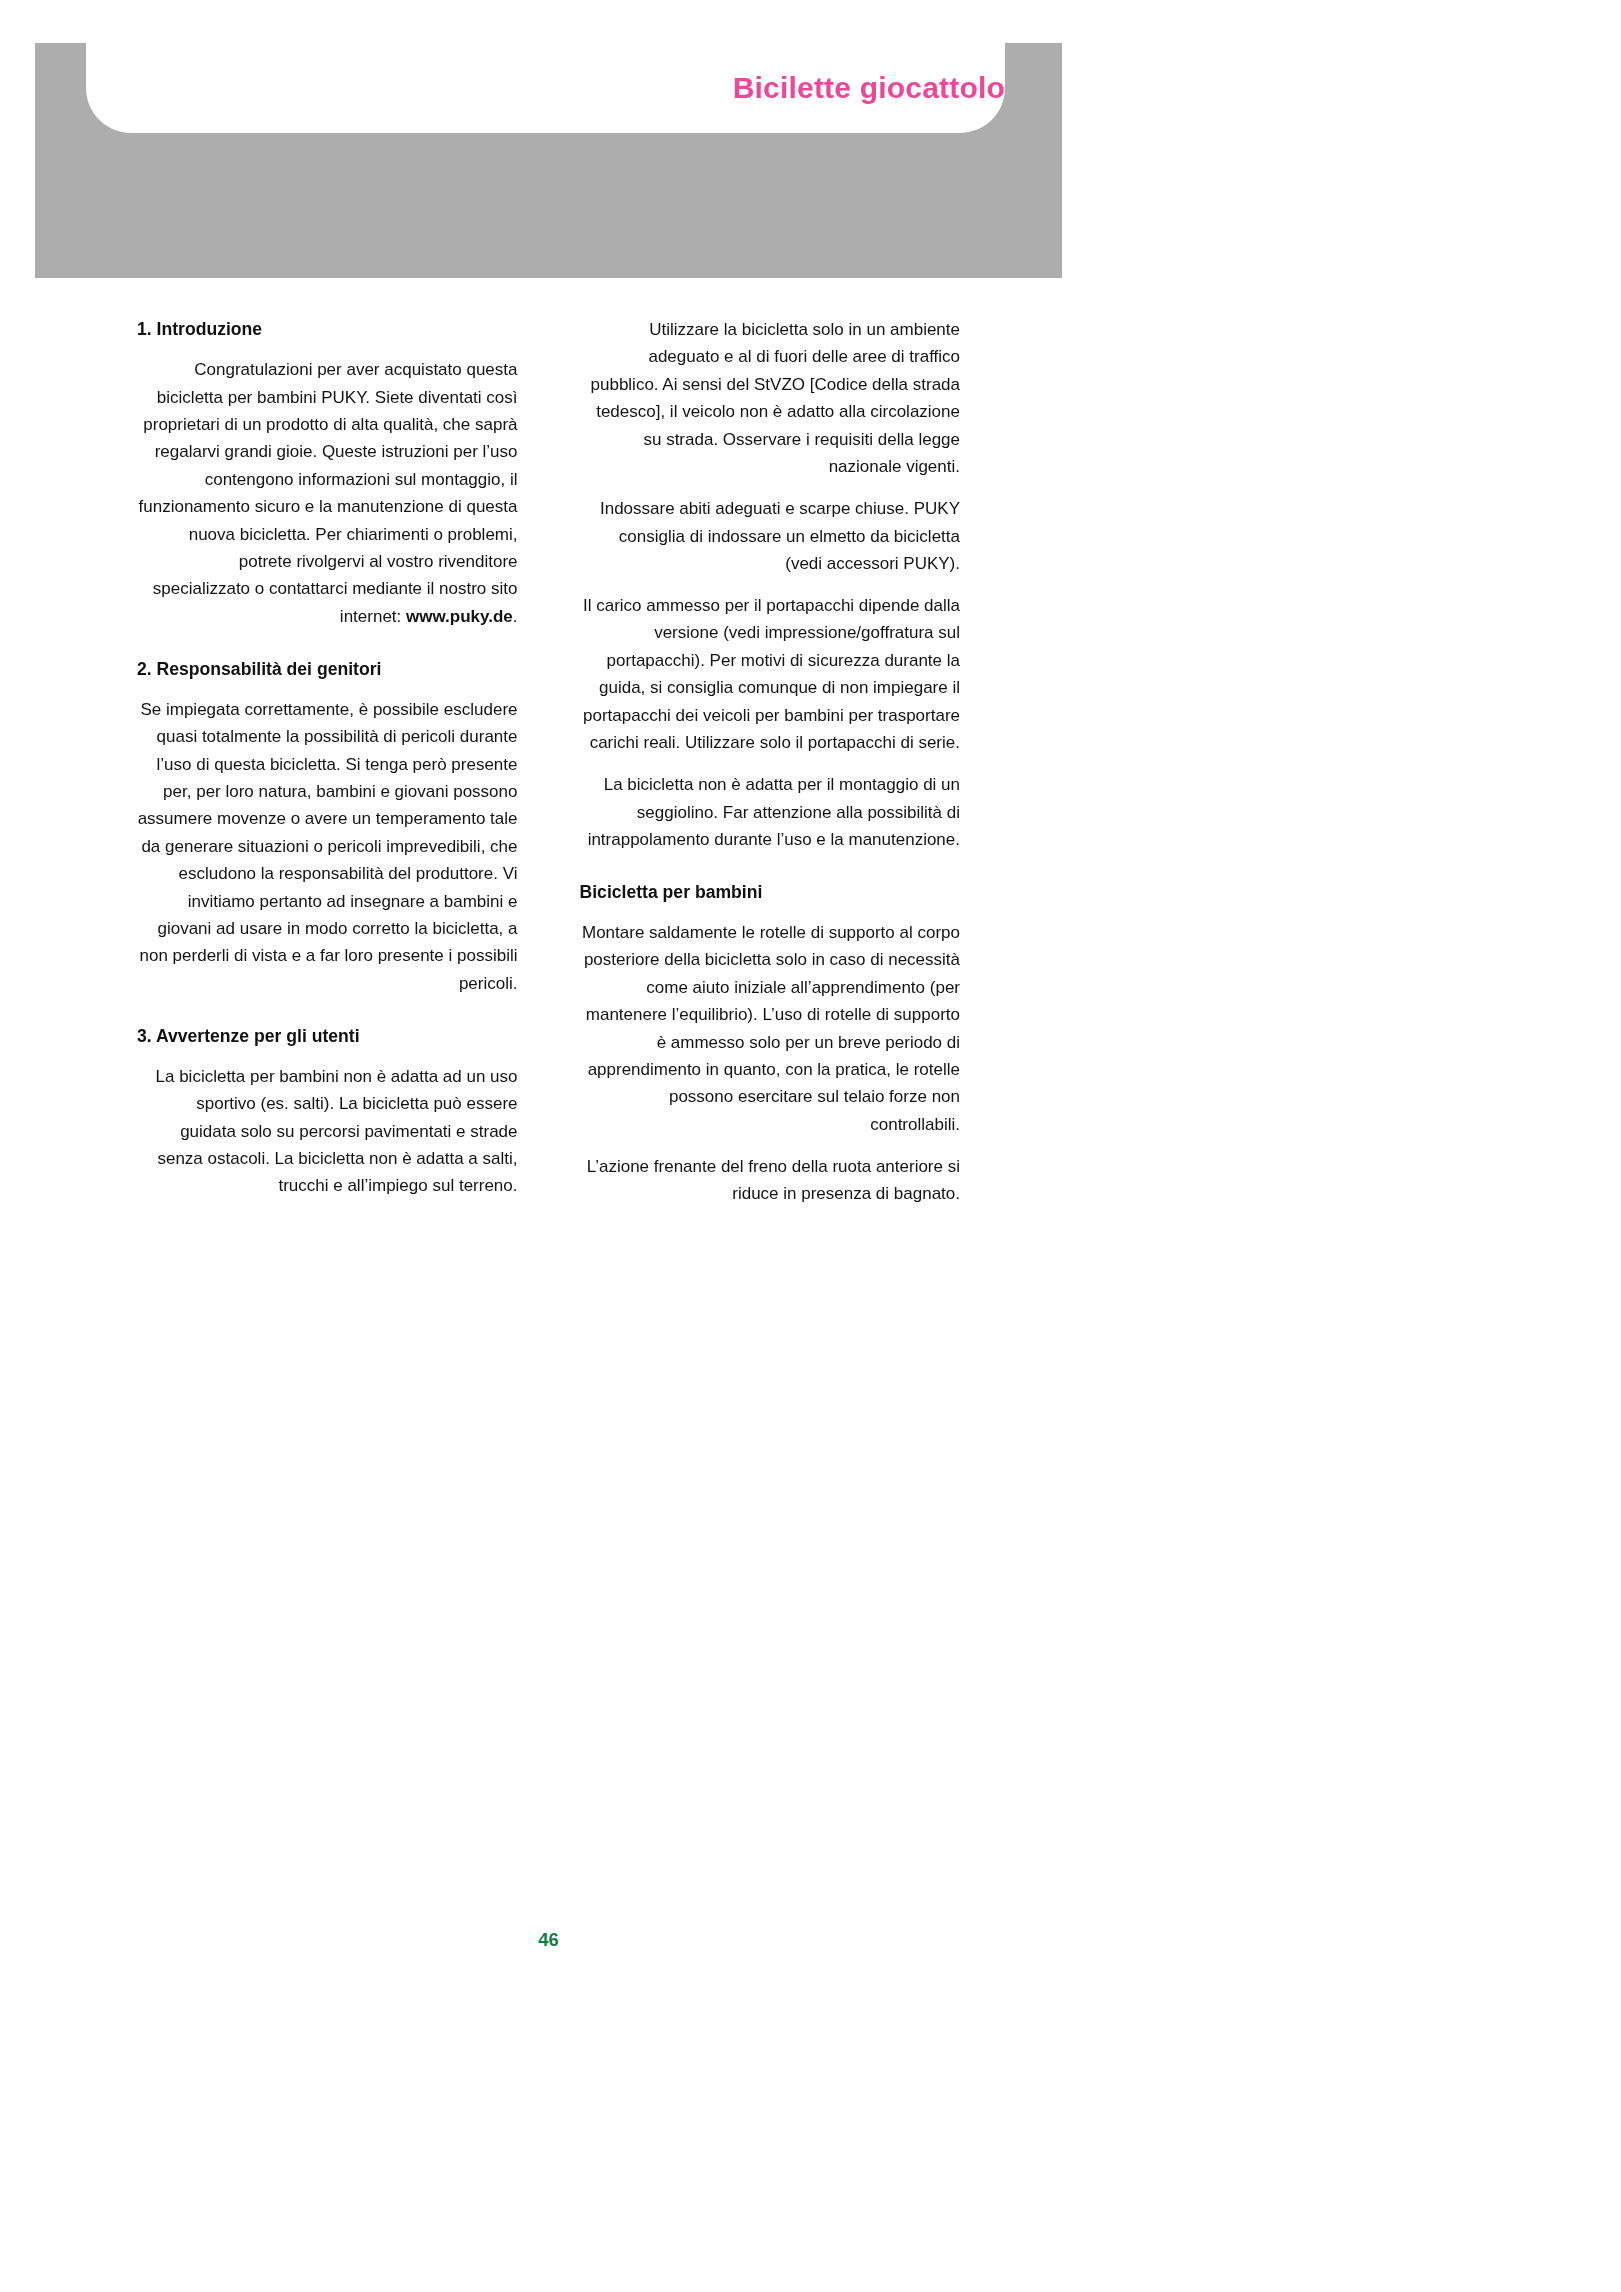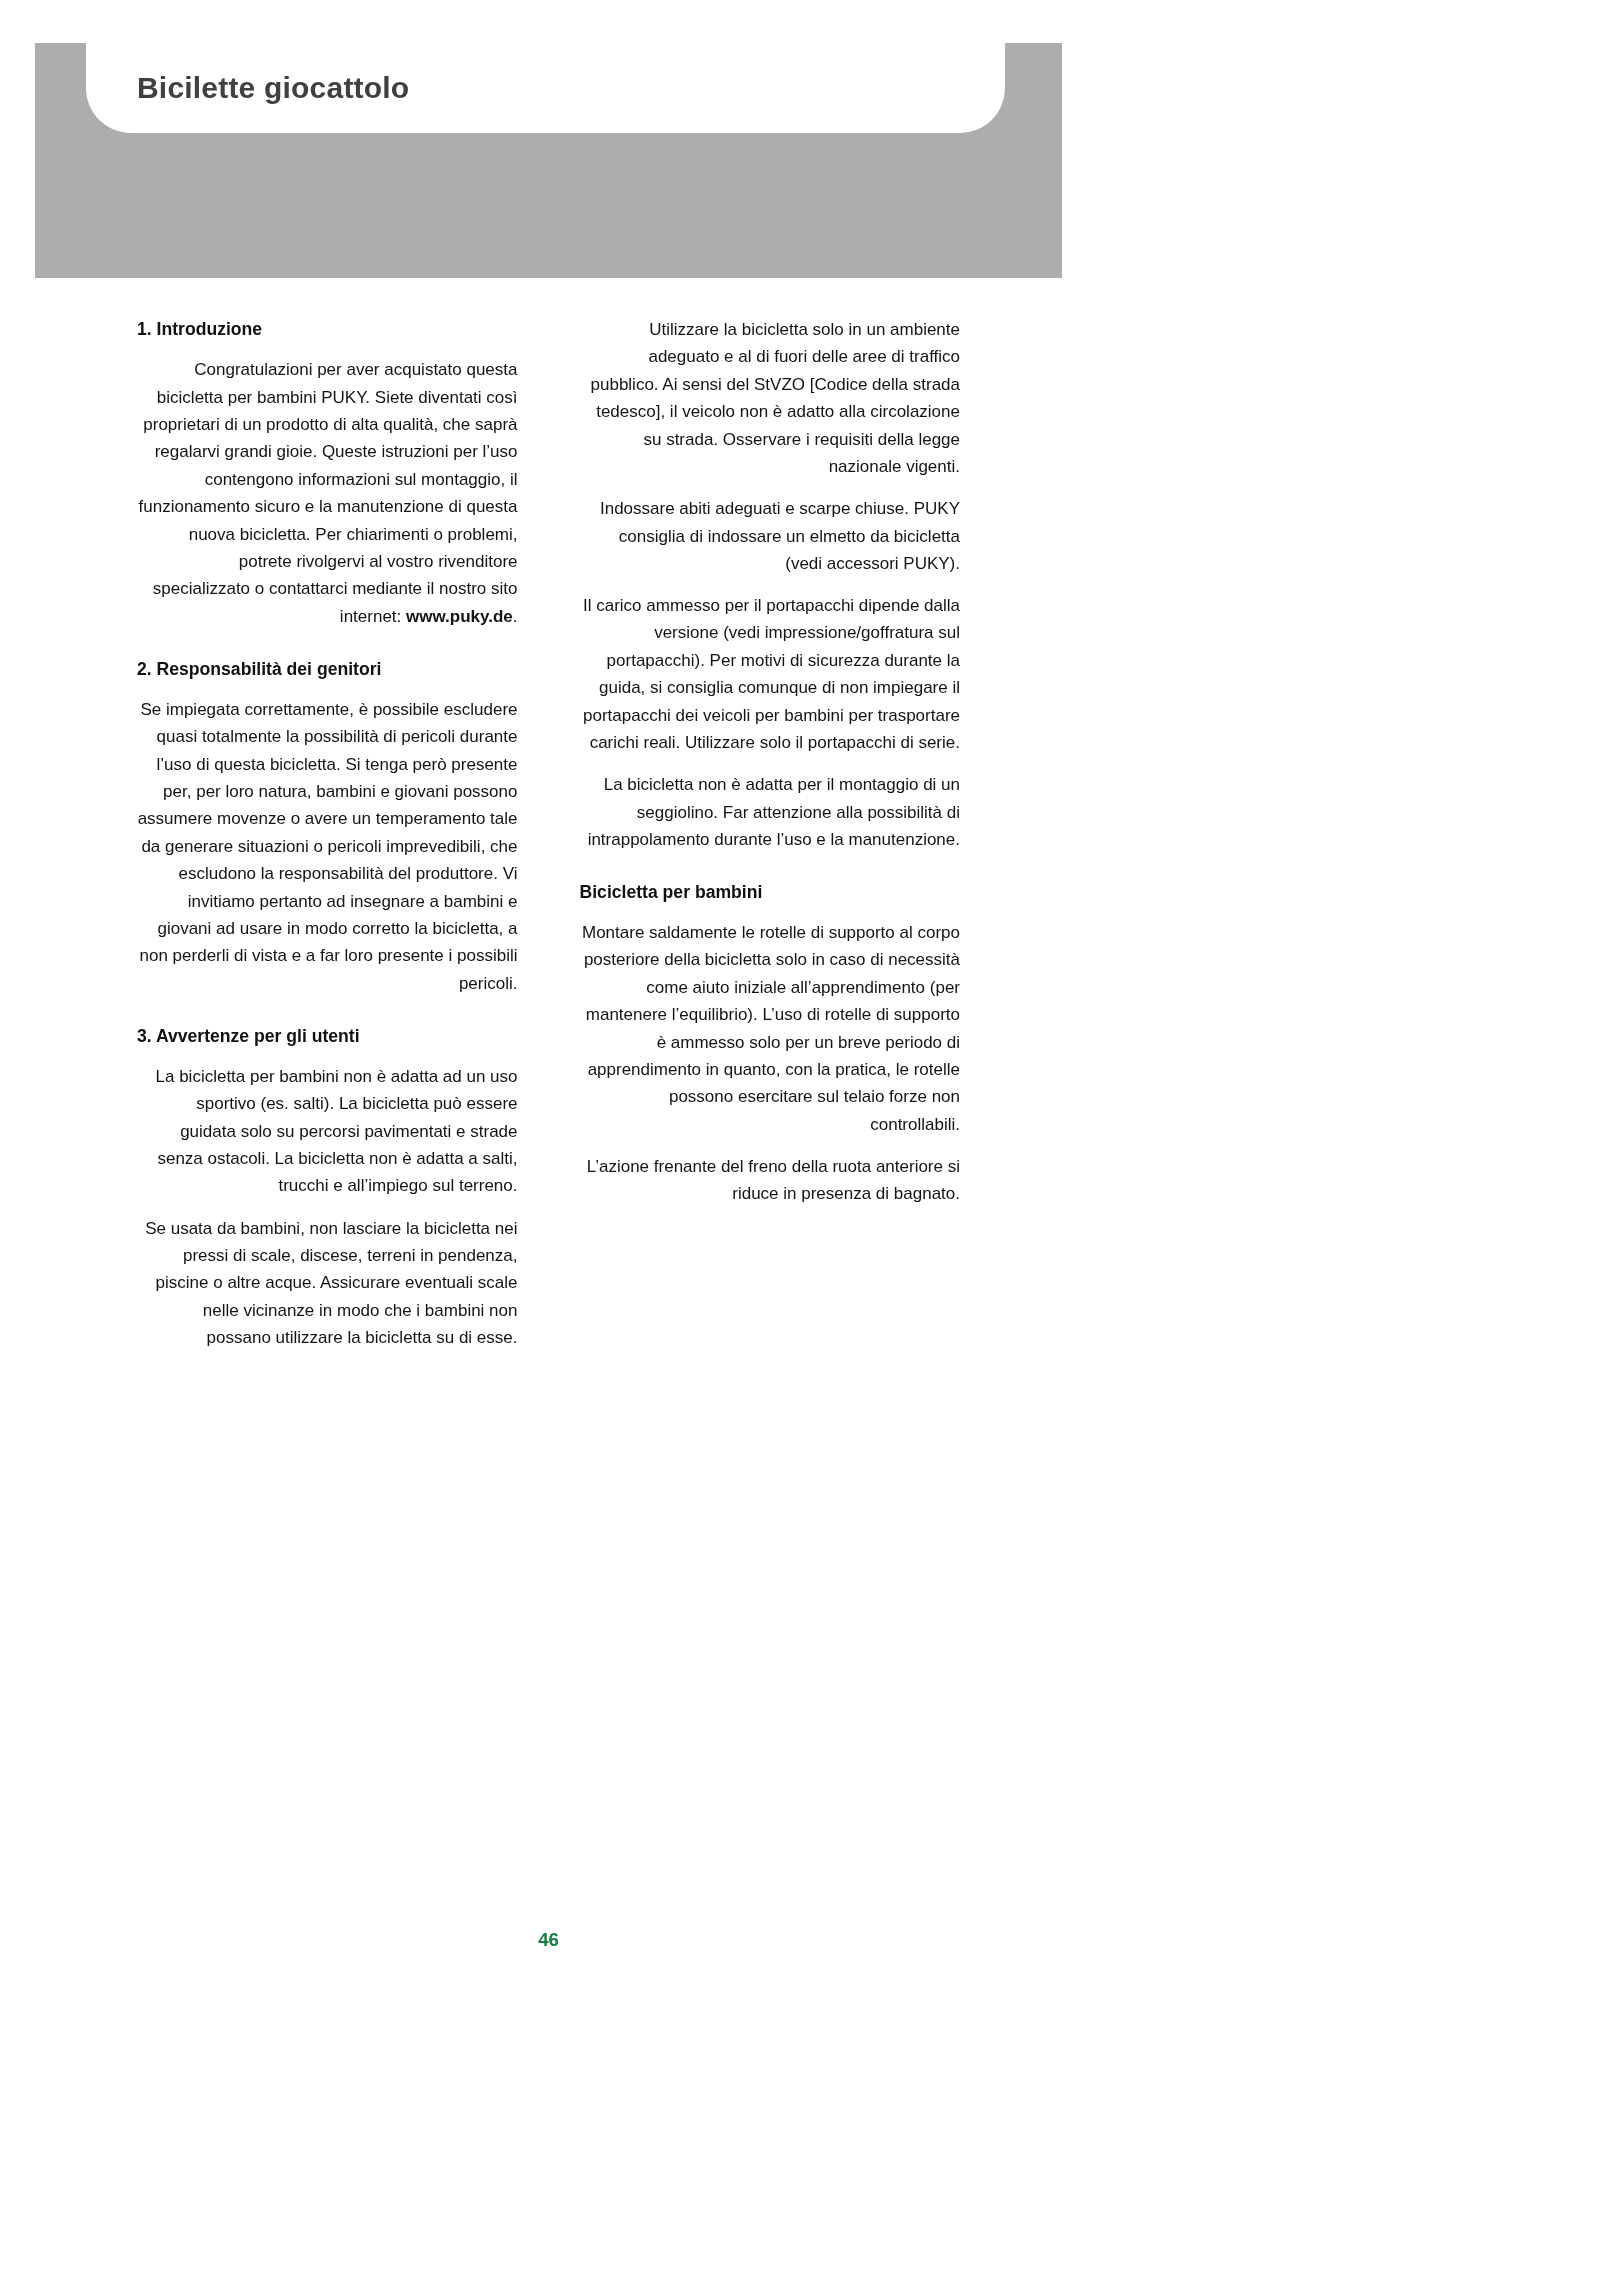--- a/index.html
+++ b/index.html
@@ -32,22 +32,23 @@
     height: 90px;
     background: #ffffff;
     border-radius: 0 0 45px 45px;
   }
   .page-title {
     margin: 0;
     padding: 27.4px 0 0 51px;
     font-size: 30px;
     line-height: 35px;
     font-weight: 700;
-    color: #404040;
+    color: #ec4899;
     letter-spacing: 0.2px;
+    text-align: right;
   }
   .content {
     position: absolute;
     top: 316px;
     left: 137px;
     width: 823px;
     display: flex;
     gap: 62px;
   }
   .col {
@@ -99,21 +100,20 @@
 
     <div class="col">
       <h2>1. Introduzione</h2>
       <p><span>Congratulazioni per aver acquistato questa bicicletta per bambini PUKY. Siete diventati così proprietari di un prodotto di alta qualità, che saprà regalarvi grandi gioie. Queste istruzioni per l’uso contengono informazioni sul montaggio, il funzionamento sicuro e la manutenzione di questa nuova bicicletta. Per chiarimenti o problemi, potrete rivolgervi al vostro rivenditore specializzato o contattarci mediante il nostro sito internet: </span><span class="bold-inline">www.puky.de</span><span>.</span></p>
 
       <h2>2. Responsabilità dei genitori</h2>
       <p>Se impiegata correttamente, è possibile escludere quasi totalmente la possibilità di pericoli durante l’uso di questa bicicletta. Si tenga però presente per, per loro natura, bambini e giovani possono assumere movenze o avere un temperamento tale da generare situazioni o pericoli imprevedibili, che escludono la responsabilità del produttore. Vi invitiamo pertanto ad insegnare a bambini e giovani ad usare in modo corretto la bicicletta, a non perderli di vista e a far loro presente i possibili pericoli.</p>
 
       <h2>3. Avvertenze per gli utenti</h2>
       <p>La bicicletta per bambini non è adatta ad un uso sportivo (es. salti). La bicicletta può essere guidata solo su percorsi pavimentati e strade senza ostacoli. La bicicletta non è adatta a salti, trucchi e all’impiego sul terreno.</p>
-      <p>Se usata da bambini, non lasciare la bicicletta nei pressi di scale, discese, terreni in pendenza, piscine o altre acque. Assicurare eventuali scale nelle vicinanze in modo che i bambini non possano utilizzare la bicicletta su di esse.</p>
     </div>
 
     <div class="col">
       <p>Utilizzare la bicicletta solo in un ambiente adeguato e al di fuori delle aree di traffico pubblico. Ai sensi del StVZO [Codice della strada tedesco], il veicolo non è adatto alla circolazione su strada. Osservare i requisiti della legge nazionale vigenti.</p>
       <p>Indossare abiti adeguati e scarpe chiuse. PUKY consiglia di indossare un elmetto da bicicletta (vedi accessori PUKY).</p>
       <p>Il carico ammesso per il portapacchi dipende dalla versione (vedi impressione/goffratura sul portapacchi). Per motivi di sicurezza durante la guida, si consiglia comunque di non impiegare il portapacchi dei veicoli per bambini per trasportare carichi reali. Utilizzare solo il portapacchi di serie.</p>
       <p>La bicicletta non è adatta per il montaggio di un seggiolino. Far attenzione alla possibilità di intrappolamento durante l’uso e la manutenzione.</p>
 
       <h2>Bicicletta per bambini</h2>
       <p>Montare saldamente le rotelle di supporto al corpo posteriore della bicicletta solo in caso di necessità come aiuto iniziale all’apprendimento (per mantenere l’equilibrio). L’uso di rotelle di supporto è ammesso solo per un breve periodo di apprendimento in quanto, con la pratica, le rotelle possono esercitare sul telaio forze non controllabili.</p>

